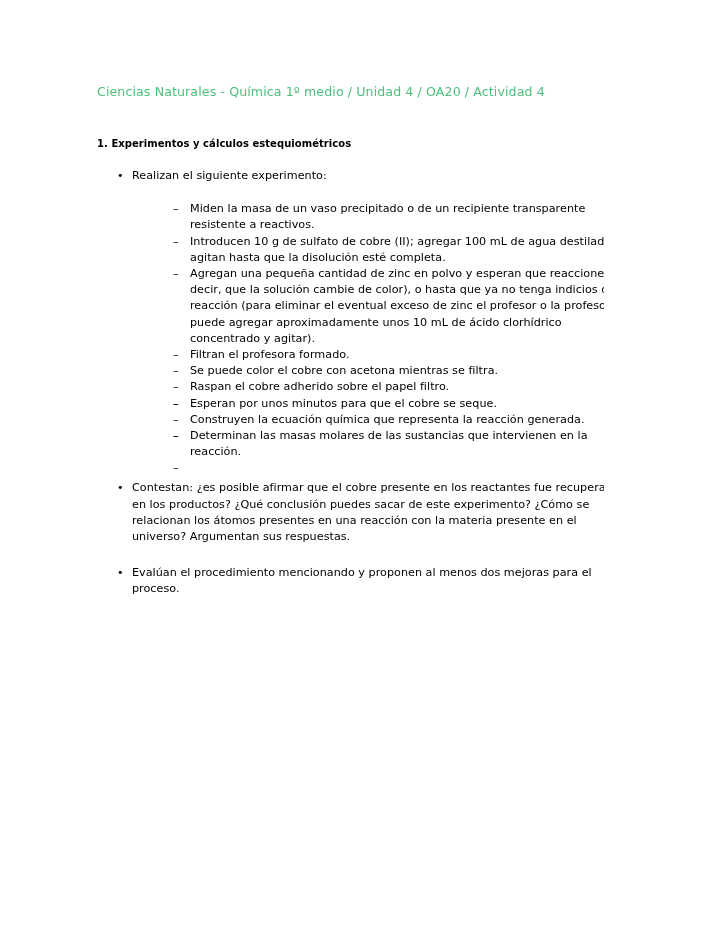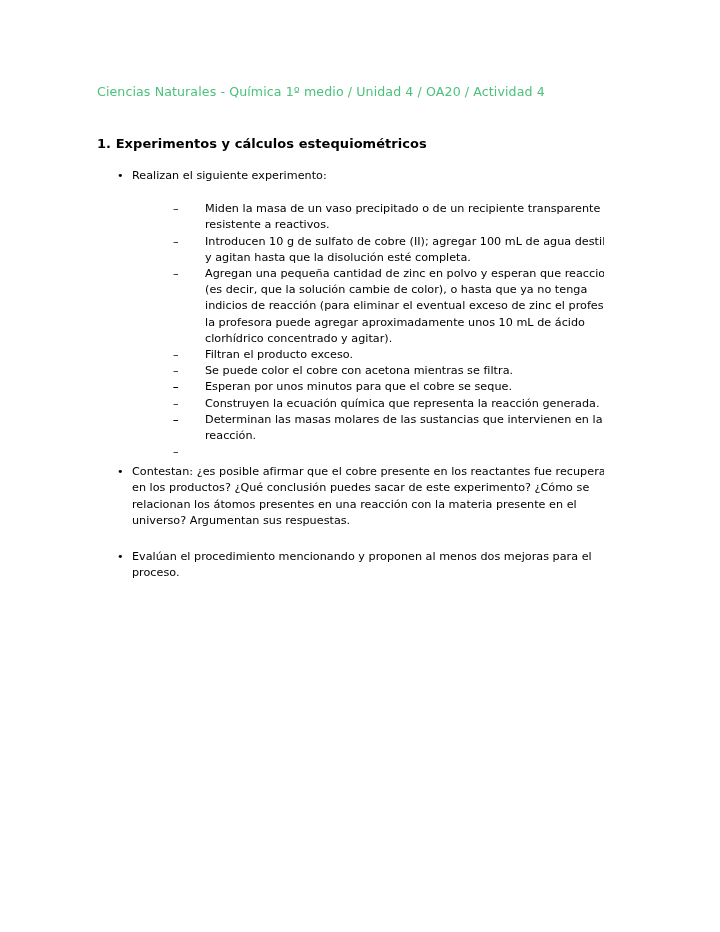--- a/index.html
+++ b/index.html
@@ -33,21 +33,21 @@
   .doc-title {
     font-size: 12.6px;
     line-height: 16px;
     color: #4cc17c;
     letter-spacing: 0.1px;
     white-space: nowrap;
     margin: 0;
     font-weight: normal;
   }
   .section-heading {
-    font-size: 13px;
+    font-size: 10px;
     line-height: 15px;
     font-weight: bold;
     color: #000000;
     margin: 0;
     padding-top: 36px;
     letter-spacing: 0.05px;
   }
   ul.bullets {
     list-style: none;
     margin: 0;
@@ -92,21 +92,20 @@
   ul.dashes > li.dash-item > .dash-marker {
     position: absolute;
     left: 41px;
     top: 0;
     font-size: 11.2px;
     line-height: 16.2px;
     color: #000000;
   }
   .dash-text {
     display: block;
-    margin-left: 15px;
   }
   .bullet-spacer {
     height: 20px;
   }
 </style>
 </head>
 <body>
 
 <div class="page">
   <div class="content">
@@ -129,28 +128,29 @@
           <li class="dash-item">
             <span class="dash-marker">–</span>
             <span class="dash-text">Introducen 10 g de sulfato de cobre (II); agregar 100 mL de agua destilada y agitan hasta que la disolución esté completa.</span>
           </li>
           <li class="dash-item">
             <span class="dash-marker">–</span>
             <span class="dash-text">Agregan una pequeña cantidad de zinc en polvo y esperan que reaccione (es decir, que la solución cambie de color), o hasta que ya no tenga indicios de reacción (para eliminar el eventual exceso de zinc el profesor o la profesora puede agregar aproximadamente unos 10 mL de ácido clorhídrico concentrado y agitar).</span>
           </li>
           <li class="dash-item">
             <span class="dash-marker">–</span>
-            <span class="dash-text">Filtran el producto exceso.</span>
+            <span class="dash-text">Filtran el profesora formado.</span>
           </li>
           <li class="dash-item">
             <span class="dash-marker">–</span>
             <span class="dash-text">Se puede color el cobre con acetona mientras se filtra.</span>
           </li>
           <li class="dash-item">
             <span class="dash-marker">–</span>
+            <span class="dash-text">Raspan el cobre adherido sobre el papel filtro.</span>
           </li>
           <li class="dash-item">
             <span class="dash-marker">–</span>
           </li>
           <li class="dash-item">
             <span class="dash-marker">–</span>
             <span class="dash-text">Esperan por unos minutos para que el cobre se seque.</span>
           </li>
           <li class="dash-item">
             <span class="dash-marker">–</span>

